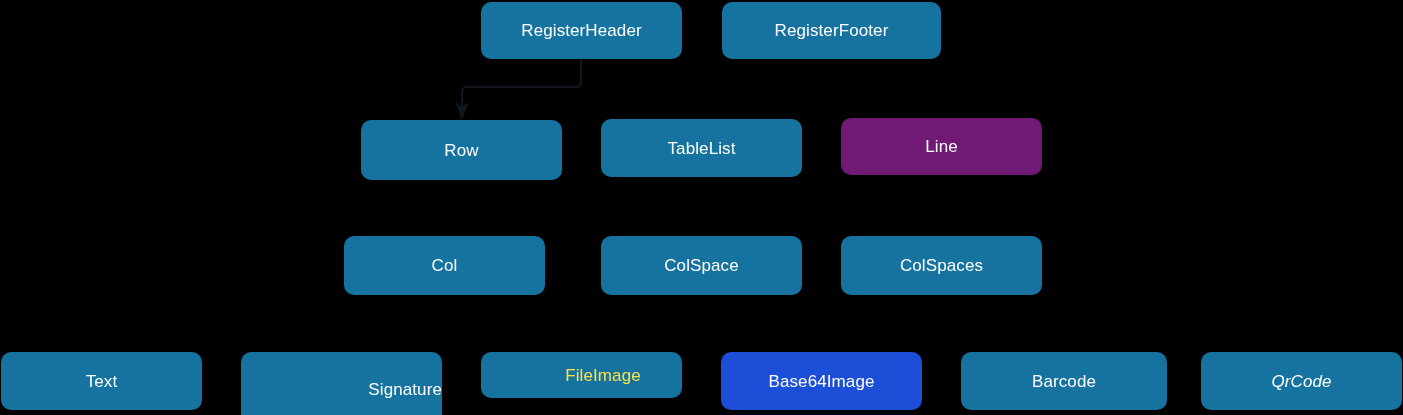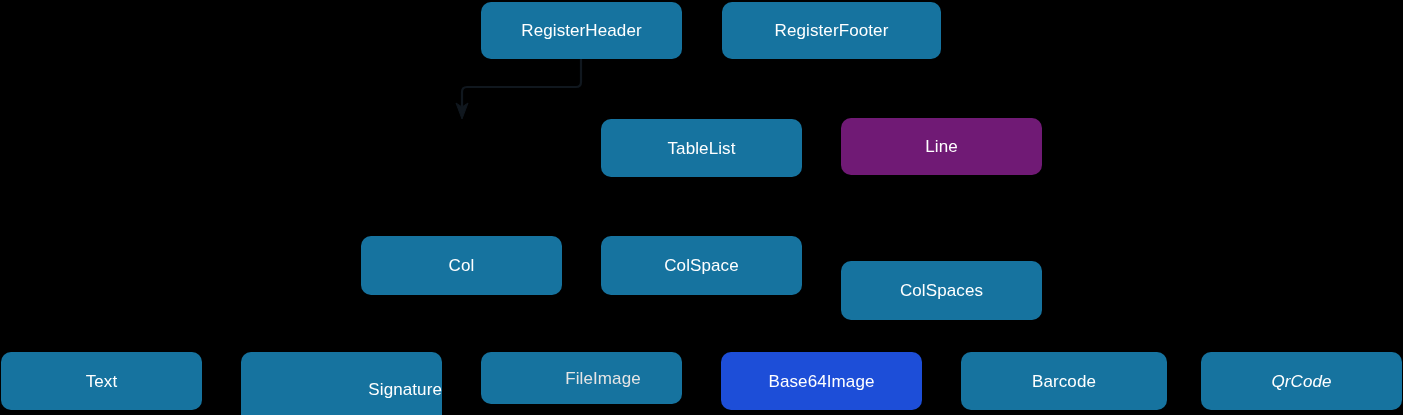--- a/index.html
+++ b/index.html
@@ -56,42 +56,45 @@
       <path fill="#10171E" stroke="#10171E" stroke-width="1" d="M462,119 L456,103 L462,107 L468,103 Z"></path>
     </g>
   </svg>
 
   <div class="node" style="left: 722px; top: 2px; width: 219px; height: 57px; background: rgb(22, 115, 159); color: rgb(255, 255, 255);">
     <span class="node-label">RegisterFooter</span>
   </div>
   <div class="node" style="left: 481px; top: 2px; width: 201px; height: 57px; background: rgb(22, 115, 159); color: rgb(255, 255, 255);">
     <span class="node-label">RegisterHeader</span>
   </div>
+  <div class="node" style="left: 361px; top: 120px; width: 201px; height: 60px; background: rgb(22, 115, 159); color: rgb(255, 255, 255);">
+    <span class="node-label">Row</span>
+  </div>
   <div class="node" style="left: 601px; top: 119px; width: 201px; height: 58px; background: rgb(22, 115, 159); color: rgb(255, 255, 255);">
     <span class="node-label">TableList</span>
   </div>
   <div class="node" style="left: 841px; top: 118px; width: 201px; height: 57px; background: #701a75; color: rgb(255, 255, 255);">
     <span class="node-label">Line</span>
   </div>
-  <div class="node" style="left: 361px; top: 236px; width: 201px; height: 59px; background: rgb(22, 115, 159); color: rgb(255, 255, 255);">
+  <div class="node" style="left: 344px; top: 236px; width: 201px; height: 59px; background: rgb(22, 115, 159); color: rgb(255, 255, 255);">
     <span class="node-label">Col</span>
   </div>
   <div class="node" style="left: 601px; top: 236px; width: 201px; height: 59px; background: rgb(22, 115, 159); color: rgb(255, 255, 255);">
     <span class="node-label">ColSpace</span>
   </div>
-  <div class="node" style="left: 841px; top: 236px; width: 201px; height: 59px; background: rgb(22, 115, 159); color: rgb(255, 255, 255); margin-top: 25px;">
+  <div class="node" style="left: 841px; top: 236px; width: 201px; height: 59px; background: rgb(22, 115, 159); color: rgb(255, 255, 255);">
     <span class="node-label">ColSpaces</span>
   </div>
   <div class="node" style="left: 1px; top: 352px; width: 201px; height: 58px; background: rgb(22, 115, 159); color: rgb(255, 255, 255);">
     <span class="node-label">Text</span>
   </div>
   <div class="node" style="left: 241px; top: 352px; width: 201px; height: 75px; background: rgb(22, 115, 159); color: rgb(255, 255, 255); justify-content: flex-end;">
     <span class="node-label">Signature</span>
   </div>
-  <div class="node" style="left: 481px; top: 352px; width: 201px; height: 52px; background: rgb(22, 115, 159); color: #e5e5e5; padding-left: 43px;">
+  <div class="node" style="left: 481px; top: 352px; width: 201px; height: 46px; background: rgb(22, 115, 159); color: #fde047; padding-left: 43px;">
     <span class="node-label">FileImage</span>
   </div>
   <div class="node" style="left: 721px; top: 352px; width: 201px; height: 58px; background: #1d4ed8; color: rgb(255, 255, 255);">
     <span class="node-label">Base64Image</span>
   </div>
   <div class="node" style="left: 961px; top: 352px; width: 206px; height: 58px; background: rgb(22, 115, 159); color: rgb(255, 255, 255);">
     <span class="node-label">Barcode</span>
   </div>
   <div class="node" style="left: 1201px; top: 352px; width: 201px; height: 58px; background: rgb(22, 115, 159); color: rgb(255, 255, 255); font-style: italic;">
     <span class="node-label">QrCode</span>

